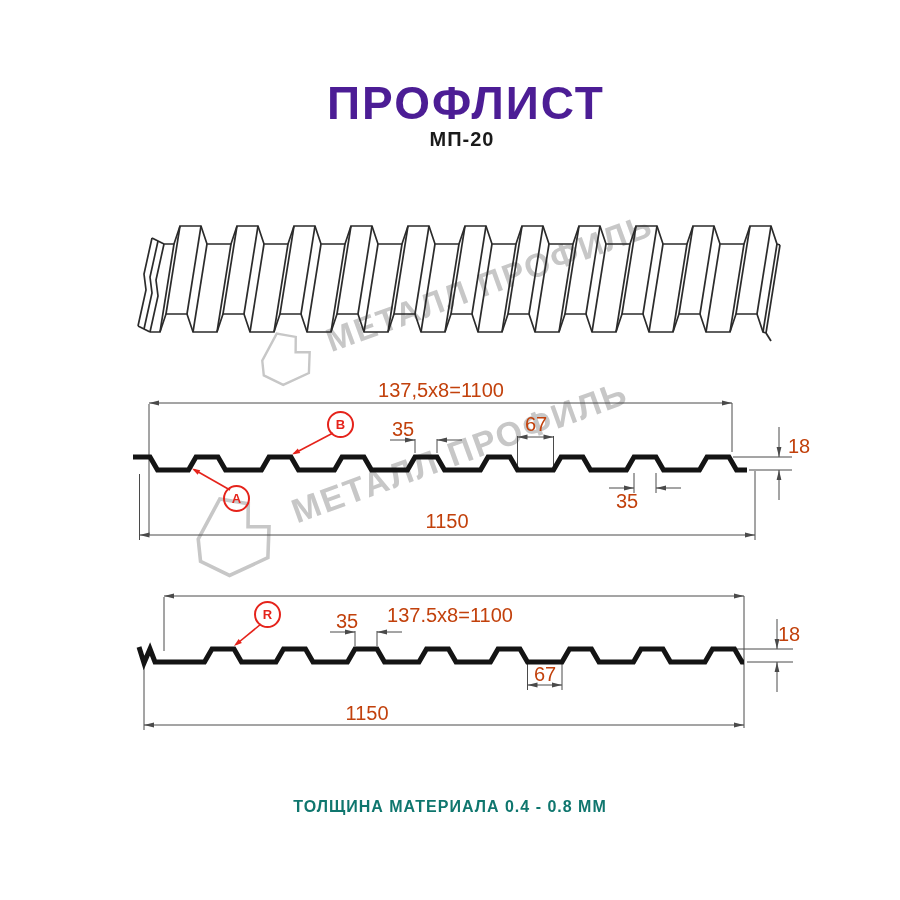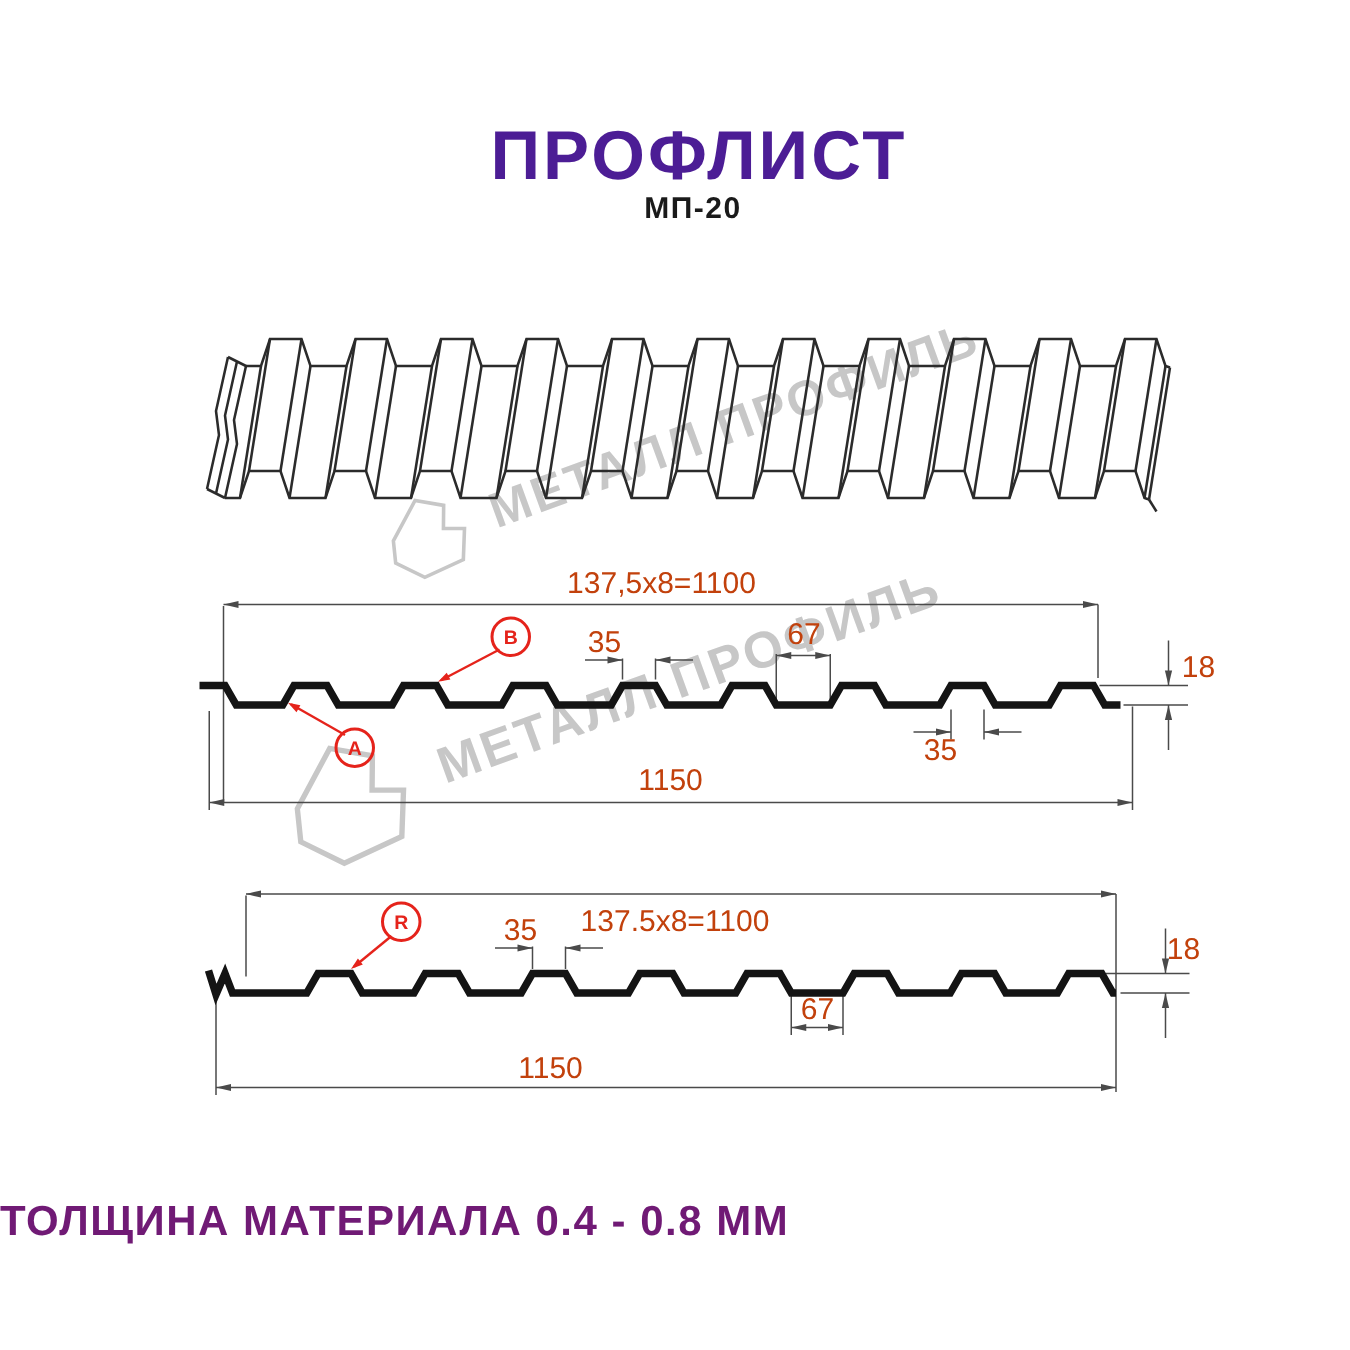--- a/index.html
+++ b/index.html
@@ -2,22 +2,22 @@
 <html><head>
 <meta charset="utf-8">
 <style>
   html,body{margin:0;padding:0;background:#fff;}
   .page{position:relative;width:900px;height:900px;background:#fff;overflow:hidden;
         font-family:"Liberation Sans", sans-serif;}
   .title{position:absolute;left:0;top:76px;width:100%;text-align:center;
          font-size:46px;font-weight:800;letter-spacing:2px;color:#4c1d95;margin-left:16px;}
   .subtitle{position:absolute;left:0;top:128px;width:100%;text-align:center;
          font-size:20px;font-weight:600;letter-spacing:1px;color:#1a1a1a;padding-left:12px;}
-  .footer{position:absolute;left:0;top:798px;width:100%;text-align:left;
-         font-size:28px;font-weight:600;letter-spacing:1px;color:#701a75;}
+  .footer{position:absolute;left:0;top:798px;width:100%;text-align:center;
+         font-size:16px;font-weight:600;letter-spacing:1px;color:#0f766e;}
   svg.layer{position:absolute;left:0;top:0;z-index:3;}
   .wm{position:absolute;display:flex;align-items:center;gap:16px;z-index:1;
       transform-origin:0 50%;}
   .wm-text{font-weight:bold;letter-spacing:2px;white-space:nowrap;}
   .wm1{left:256px;top:368px;transform:translateY(-50%) rotate(-20deg);}
   .wm1 .wm-text{font-size:33px;}
   .wm2{left:184px;top:552px;transform:translateY(-50%) rotate(-20deg);}
   .wm2 .wm-text{font-size:34px;}
   .wm-logo{flex:0 0 auto;}
   .dim{position:absolute;transform:translate(-50%,-50%);font-size:20px;color:#c2410c;

